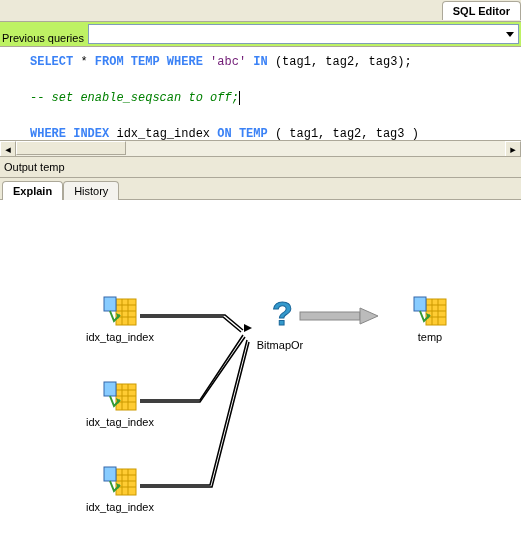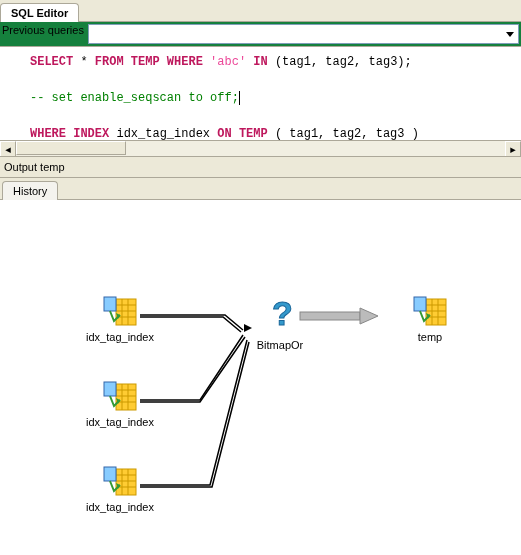--- a/index.html
+++ b/index.html
@@ -11,41 +11,42 @@
     height: 555px;
     overflow: hidden;
     color: #000;
   }
   .top-tabs {
     display: flex;
     background: #ece9d8;
     border-bottom: 1px solid #aca899;
     height: 22px;
     align-items: flex-end;
+    flex-direction: column;
   }
   .tab {
     padding: 3px 10px 3px 10px;
     border: 1px solid #aca899;
     border-bottom: none;
     background: #f4f3ee;
     margin-right: 0px;
     border-radius: 4px 4px 0 0;
     position: relative;
     top: 1px;
     cursor: pointer;
   }
   .tab.active {
     background: #fff;
     font-weight: bold;
     z-index: 2;
   }
   .prev-row {
     display: flex;
-    align-items: flex-start;
-    background: #15803d;
+    align-items: flex-end;
+    background: #bef264;
     padding: 2px 2px;
     border-bottom: 1px solid #aca899;
   }
   .prev-row label { margin-right: 4px; }
   .prev-select {
     flex: 1;
     height: 20px;
     background: #fff;
     border: 1px solid #7f9db9;
     position: relative;
@@ -65,23 +66,23 @@
     border-bottom: 1px solid #aca899;
     background: #fff;
   }
   .editor {
     font-family: "Courier New", monospace;
     font-size: 12px;
     padding: 6px 6px 6px 30px;
     white-space: pre;
     line-height: 18px;
   }
-  .kw { color: #be185d; font-weight: bold; }
-  .str { color: #ec4899; }
-  .cm { color: #008000; }
+  .kw { color: #3b82f6; font-weight: bold; }
+  .str { color: #701a75; }
+  .cm { color: #008000; font-style: italic; }
   .cursor { border-left: 1px solid #000; }
   .hscroll {
     position: absolute;
     bottom: 0; left: 0; right: 0;
     height: 16px;
     background: #ece9d8;
     border-top: 1px solid #aca899;
     display: flex;
   }
   .hscroll .btn {
@@ -159,20 +160,21 @@
     <div class="track">
         <div class="thumb"></div>
       </div>
     <div class="btn">▸</div>
   </div>
 </div>
 
 <div class="output-label">Output temp</div>
 
 <div class="sub-tabs">
+  <div class="tab active">Explain</div>
   <div class="tab">History</div>
 </div>
 
 <div class="diagram">
 
   <svg class="conn" width="521" height="340">
 
     <path d="M 140 115 L 225 115 L 243 130" stroke="#000" fill="none" stroke-width="1.5"></path>
     <path d="M 140 117 L 223 117 L 241 132" stroke="#000" fill="none" stroke-width="1.5"></path>
 

